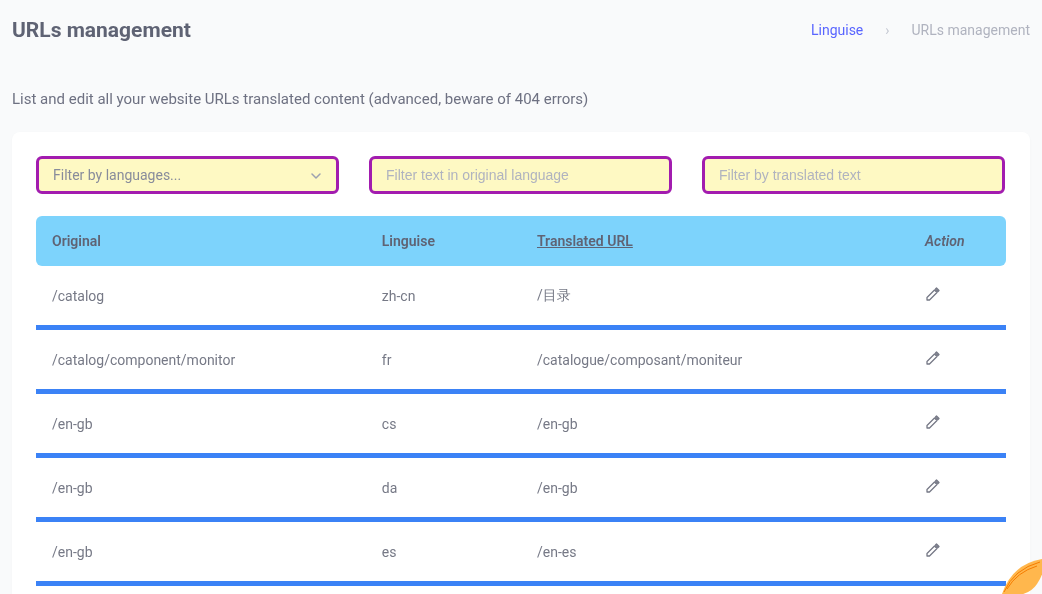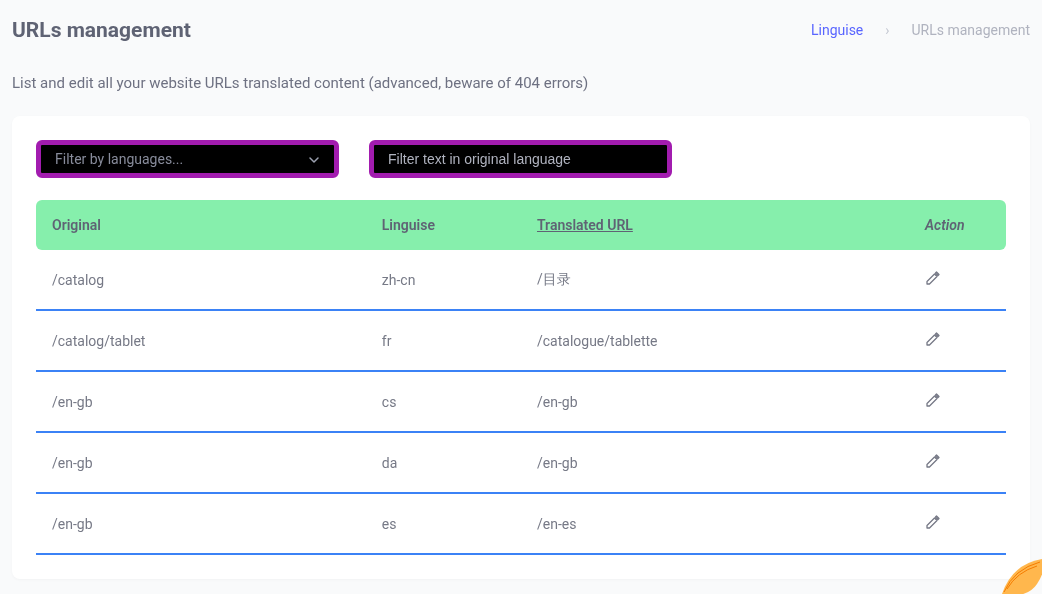--- a/index.html
+++ b/index.html
@@ -36,43 +36,43 @@
     .breadcrumb-sep {
       color: #c5c8d2;
     }
     .breadcrumb-current {
       color: #b0b3bf;
     }
     .description {
       padding: 0 12px;
       font-size: 15px;
       color: #6e7182;
-      margin-top: 24px;
+      margin-top: 40px;
       margin-bottom: 24px;
     }
     .card {
       background: #ffffff;
       margin: 0 12px;
       border-radius: 8px;
       padding: 24px;
       box-shadow: 0 1px 3px rgba(0,0,0,0.03);
     }
     .filters {
       display: flex;
       gap: 30px;
       margin-bottom: 22px;
     }
     .filter-select, .filter-input {
       height: 38px;
-      border: 5px solid #a21caf;
+      border: 3px solid #a21caf;
       border-radius: 6px;
       padding: 0 14px;
       font-size: 14px;
       color: #6b7280;
-      background: #000000;
+      background: #fef9c3;
       outline: none;
     }
     .filter-select {
       width: 303px;
       display: flex;
       align-items: center;
       justify-content: space-between;
       cursor: pointer;
     }
     .filter-select-text {
@@ -86,21 +86,21 @@
     }
     .chevron {
       width: 12px;
       height: 12px;
     }
     .table {
       width: 100%;
       border-collapse: collapse;
     }
     .table thead tr {
-      background: #86efac;
+      background: #7dd3fc;
     }
     .table thead th {
       text-align: left;
       padding: 17px 16px;
       font-size: 14px;
       font-weight: 600;
       color: #5f6374;
       border-radius: 0;
     }
     .table thead th:first-child {
@@ -109,21 +109,21 @@
     }
     .table thead th:last-child {
       border-top-right-radius: 6px;
       border-bottom-right-radius: 6px;
       font-style: italic;
     }
     .table tbody td {
       padding: 20px 16px;
       font-size: 14px;
       color: #767986;
-      border-bottom: 2px solid #3b82f6;
+      border-bottom: 5px solid #3b82f6;
     }
     .col-original { width: 34%; }
     .col-language { width: 16%; }
     .col-translated { width: 40%; text-decoration: underline; }
     .col-action { width: 10%; text-align: left; }
     .edit-icon {
       width: 16px;
       height: 16px;
       cursor: pointer;
       display: inline-block;
@@ -155,20 +155,21 @@
   <div class="filters">
     <div class="filter-select">
       <span class="filter-select-text">Filter by languages...</span>
       <span class="chevron">
         <svg viewBox="0 0 12 12" width="12" height="12">
             <path d="M2 4 L6 8 L10 4" stroke="#9ca1b0" stroke-width="1.5" fill="none" stroke-linecap="round" stroke-linejoin="round"></path>
           </svg>
       </span>
     </div>
     <input class="filter-input" placeholder="Filter text in original language" style="">
+    <input class="filter-input" placeholder="Filter by translated text" style="">
   </div>
 
   <table class="table">
     <thead>
       <tr>
         <th class="col-original">Original</th>
         <th class="col-language">Linguise</th>
         <th class="col-translated">Translated URL</th>
         <th class="col-action">Action</th>
       </tr>
@@ -181,23 +182,23 @@
         <td>
           <span class="edit-icon">
             <svg viewBox="0 0 16 16" width="16" height="16">
                 <path d="M2 11.5 L2 14 L4.5 14 L12 6.5 L9.5 4 Z M13 5.5 L14 4.5 L11.5 2 L10.5 3 Z" stroke="#767986" stroke-width="1.3" fill="none" stroke-linejoin="round"></path>
                 <path d="M2 14 L14 14" stroke="none"></path>
               </svg>
           </span>
         </td>
       </tr>
       <tr>
-        <td>/catalog/tablet</td>
+        <td>/catalog/component/monitor</td>
         <td>fr</td>
-        <td>/catalogue/tablette</td>
+        <td>/catalogue/composant/moniteur</td>
         <td>
           <span class="edit-icon">
             <svg viewBox="0 0 16 16" width="16" height="16">
                 <path d="M2 11.5 L2 14 L4.5 14 L12 6.5 L9.5 4 Z M13 5.5 L14 4.5 L11.5 2 L10.5 3 Z" stroke="#767986" stroke-width="1.3" fill="none" stroke-linejoin="round"></path>
               </svg>
           </span>
         </td>
       </tr>
       <tr>
         <td>/en-gb</td>

